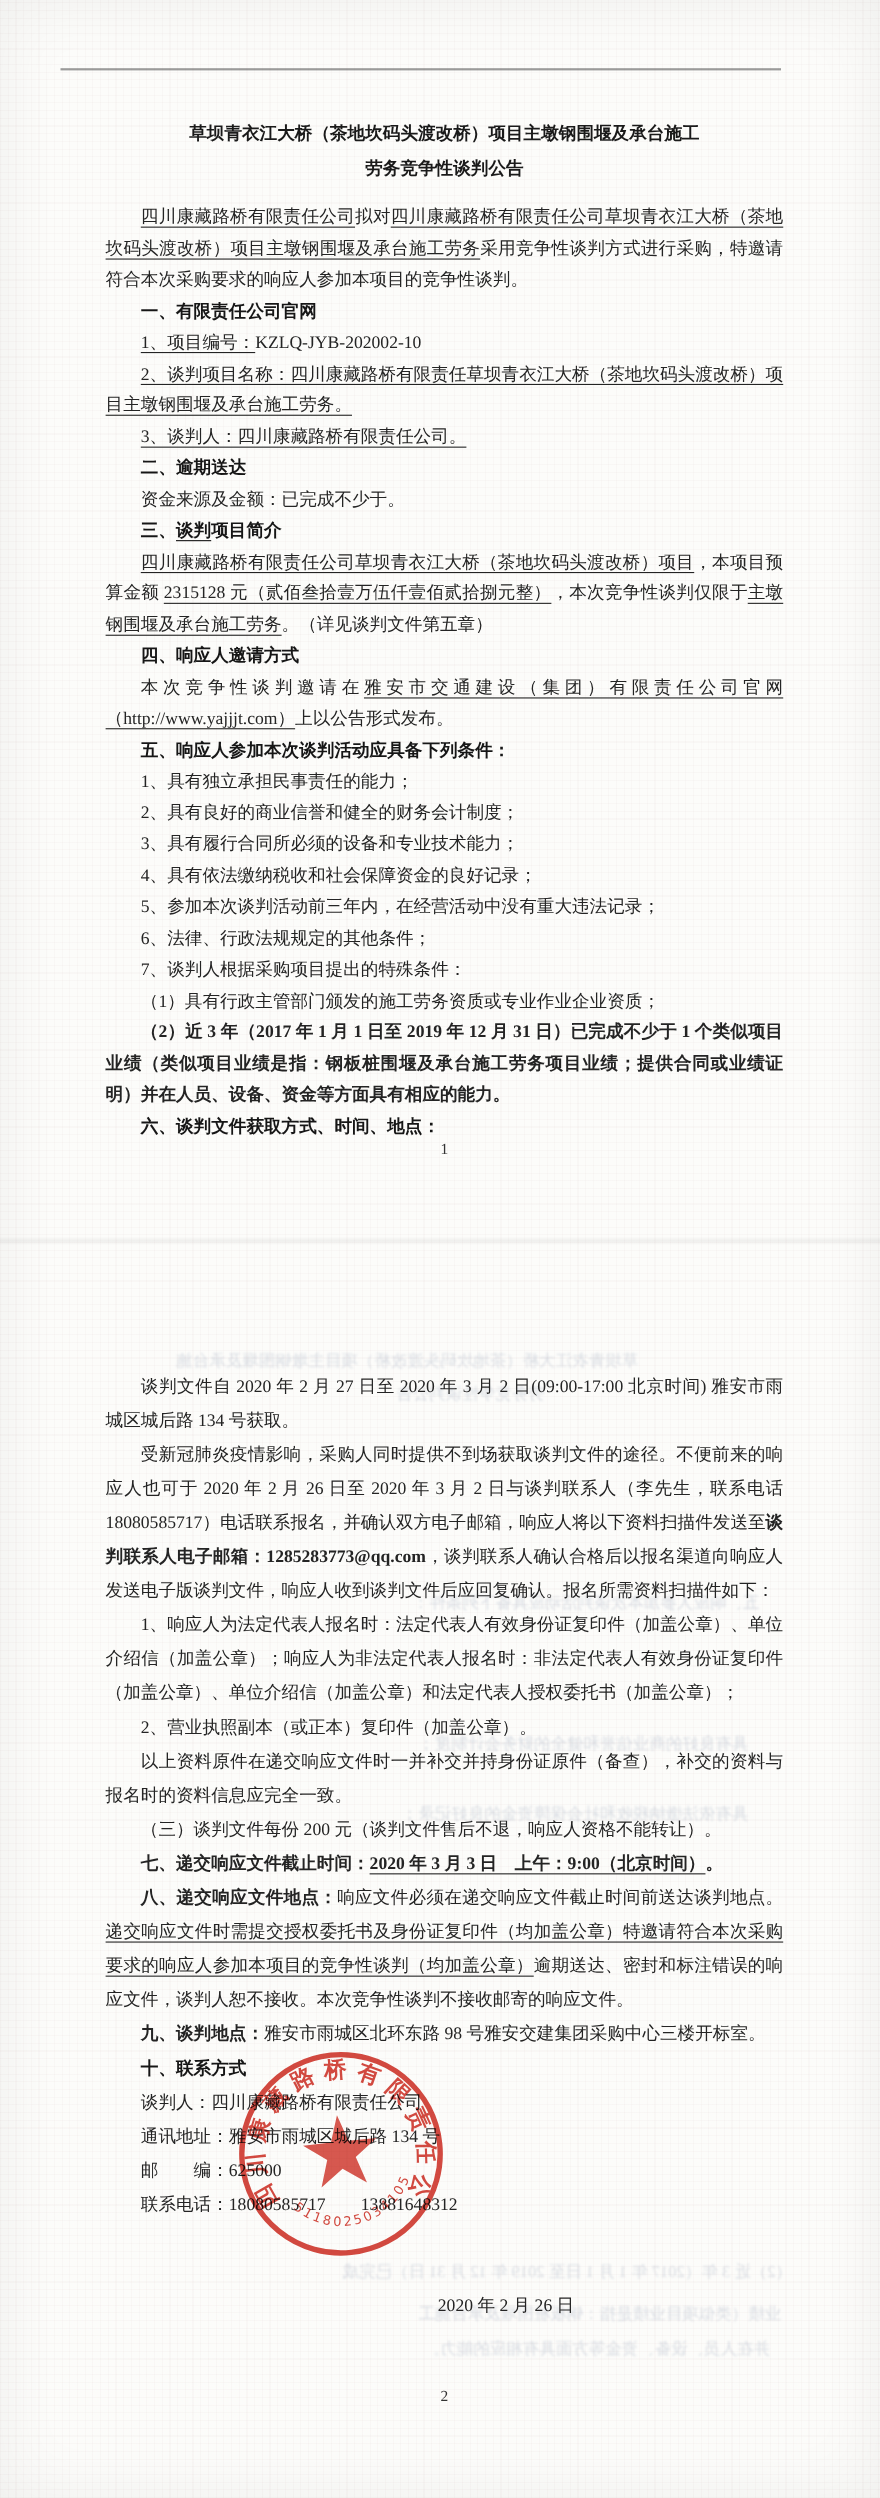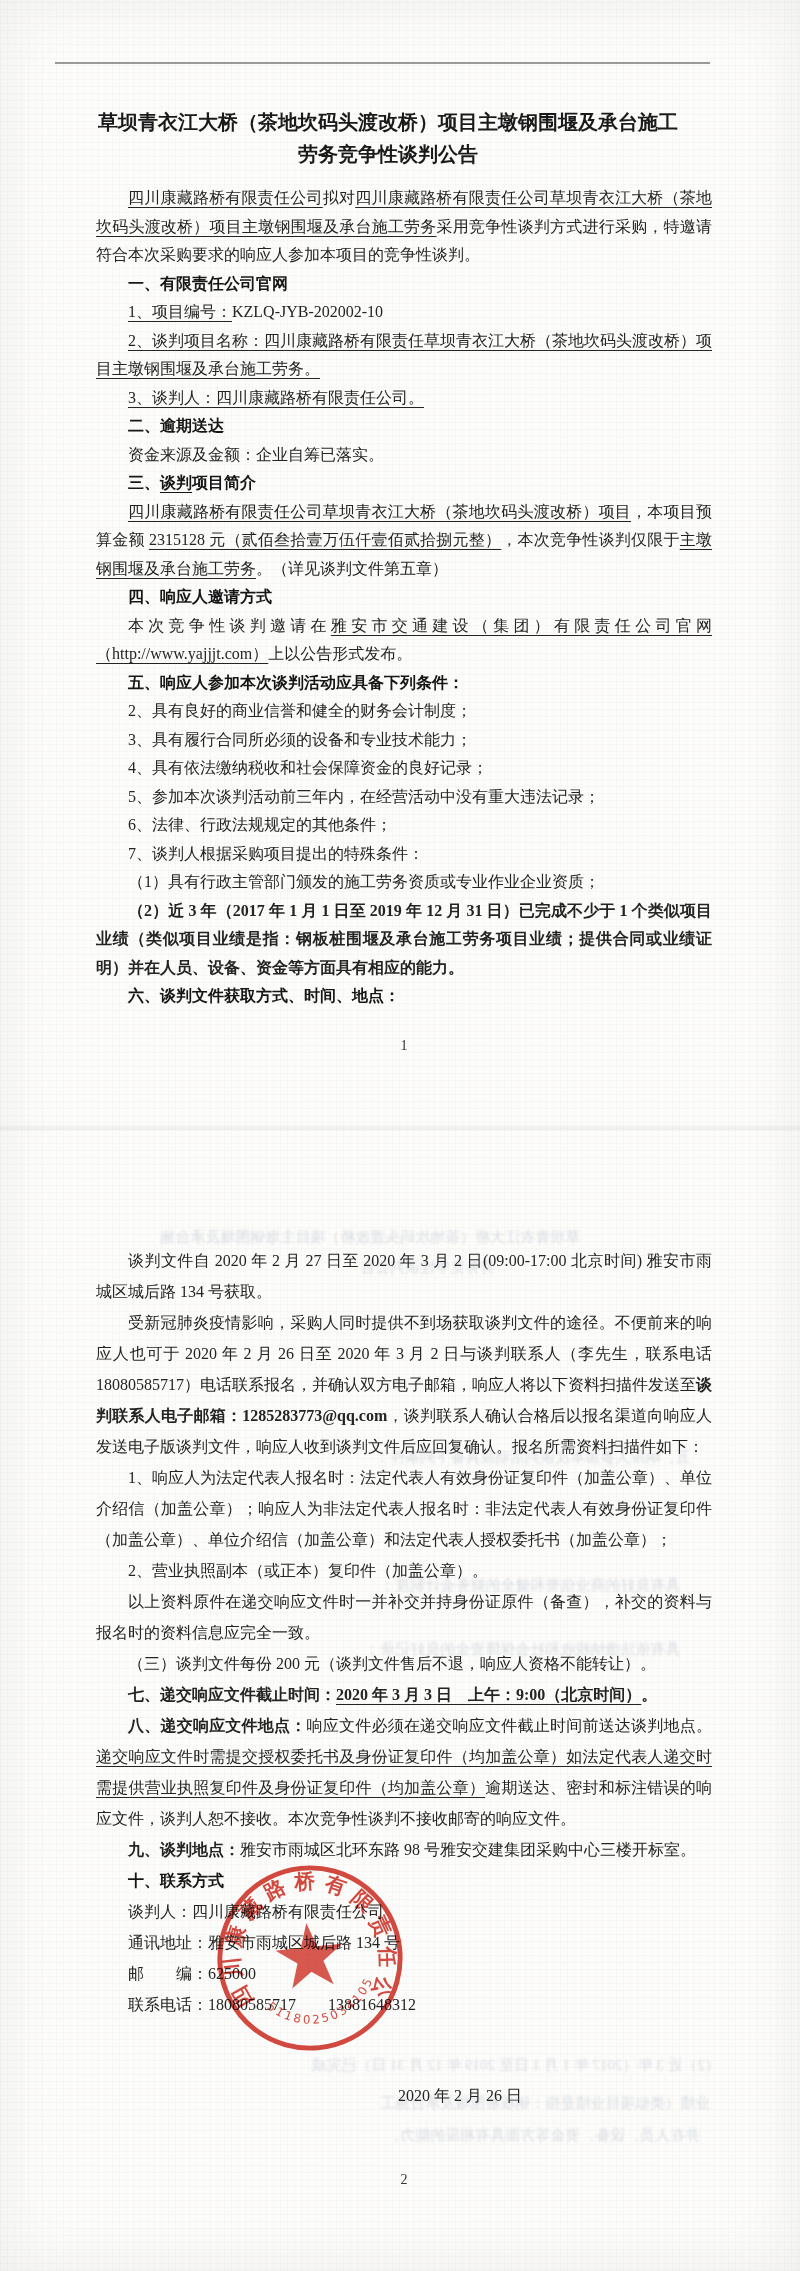--- a/index.html
+++ b/index.html
@@ -7,22 +7,22 @@
     position:relative;width:800px;height:2271px;margin:0 auto;overflow:hidden;
     background:#fcfcfa;
     background-image:
       repeating-linear-gradient(0deg, rgba(205,180,180,0.07) 0 1px, transparent 1px 7px),
       repeating-linear-gradient(90deg, rgba(205,180,180,0.07) 0 1px, transparent 1px 7px);
     box-shadow:inset 0 0 60px rgba(0,0,0,0.06);
     font-family:"Liberation Serif","DejaVu Serif",serif;
     color:#222;
   }
   .title{
-    position:absolute;top:106px;left:80px;width:616px;
-    text-align:center;font-weight:bold;font-size:20px;line-height:32px;color:#1a1a1a;
+    position:absolute;top:106px;left:96px;width:616px;
+    text-align:center;font-weight:bold;font-size:16px;line-height:32px;color:#1a1a1a;
   }
   .paras{position:absolute;left:96px;width:616px;}
   #page1-paragraphs{top:184px;}
   #page2-paragraphs{top:1245px;}
   .para{margin:0;text-align:justify;text-indent:2em;font-size:16px;color:#242424;}
   #page1-paragraphs .para{line-height:28.5px;}
   #page2-paragraphs .para{line-height:31px;}
   .para.heading{font-weight:bold;color:#161616;}
   .para span.b{font-weight:bold;}
   .para span.u{text-decoration:underline;text-underline-offset:4px;text-decoration-thickness:1px;}
@@ -54,26 +54,27 @@
     <div>劳务竞争性谈判公告</div>
   </div>
 
   <div class="paras" id="page1-paragraphs">
       <p class="para body"><span class="u">四川康藏路桥有限责任公司</span><span>拟对</span><span class="u">四川康藏路桥有限责任公司草坝青衣江大桥（茶地坎码头渡改桥）项目主墩钢围堰及承台施工劳务</span><span>采用竞争性谈判方式进行采购，特邀请符合本次采购要求的响应人参加本项目的竞争性谈判。</span></p>
       <p class="para heading"><span>一、有限责任公司官网</span></p>
       <p class="para body"><span class="u">1、项目编号：</span><span>KZLQ-JYB-202002-10</span></p>
       <p class="para body"><span class="u">2、谈判项目名称：四川康藏路桥有限责任草坝青衣江大桥（茶地坎码头渡改桥）项目主墩钢围堰及承台施工劳务。</span></p>
       <p class="para body"><span class="u">3、谈判人：四川康藏路桥有限责任公司。</span></p>
       <p class="para heading"><span>二、逾期送达</span></p>
-      <p class="para body"><span>资金来源及金额：企业自筹已落实。</span></p>
+      <p class="para body"><span>资金来源及金额：已完成不少于。</span></p>
       <p class="para heading"><span>三、</span><span class="u">谈判</span><span>项目简介</span></p>
       <p class="para body"><span class="u">四川康藏路桥有限责任公司草坝青衣江大桥（茶地坎码头渡改桥）项目</span><span>，本项目预算金额 </span><span class="u">2315128 元（贰佰叁拾壹万伍仟壹佰贰拾捌元整）</span><span>，本次竞争性谈判仅限于</span><span class="u">主墩钢围堰及承台施工劳务</span><span>。（详见谈判文件第五章）</span></p>
       <p class="para heading"><span>四、响应人邀请方式</span></p>
       <p class="para body"><span>本次竞争性谈判邀请在</span><span class="u">雅安市交通建设（集团）有限责任公司官网（http://www.yajjjt.com）</span><span>上以公告形式发布。</span></p>
       <p class="para heading"><span>五、响应人参加本次谈判活动应具备下列条件：</span></p>
+      <p class="para body"><span>1、具有独立承担民事责任的能力；</span></p>
       <p class="para body"><span>2、具有良好的商业信誉和健全的财务会计制度；</span></p>
       <p class="para body"><span>3、具有履行合同所必须的设备和专业技术能力；</span></p>
       <p class="para body"><span>4、具有依法缴纳税收和社会保障资金的良好记录；</span></p>
       <p class="para body"><span>5、参加本次谈判活动前三年内，在经营活动中没有重大违法记录；</span></p>
       <p class="para body"><span>6、法律、行政法规规定的其他条件；</span></p>
       <p class="para body"><span>7、谈判人根据采购项目提出的特殊条件：</span></p>
       <p class="para body"><span>（1）具有行政主管部门颁发的施工劳务资质或专业作业企业资质；</span></p>
       <p class="para body"><span class="b">（2）近 3 年（2017 年 1 月 1 日至 2019 年 12 月 31 日）已完成不少于 1 个类似项目业绩（类似项目业绩是指：钢板桩围堰及承台施工劳务项目业绩；提供合同或业绩证明）并在人员、设备、资金等方面具有相应的能力。</span></p>
       <p class="para heading"><span>六、谈判文件获取方式、时间、地点：</span></p>
     </div>
@@ -92,21 +93,21 @@
   <div class="bleed" style="left:360px;top:2126px;width:340px;">并在人员、设备、资金等方面具有相应的能力。</div>
 
   <div class="paras" id="page2-paragraphs">
       <p class="para body"><span>谈判文件自 2020 年 2 月 27 日至 2020 年 3 月 2 日(09:00-17:00 北京时间) 雅安市雨城区城后路 134 号获取。</span></p>
       <p class="para body"><span>受新冠肺炎疫情影响，采购人同时提供不到场获取谈判文件的途径。不便前来的响应人也可于 2020 年 2 月 26 日至 2020 年 3 月 2 日与谈判联系人（李先生，联系电话 18080585717）电话联系报名，并确认双方电子邮箱，响应人将以下资料扫描件发送至</span><span class="b">谈判联系人电子邮箱：1285283773@qq.com</span><span>，谈判联系人确认合格后以报名渠道向响应人发送电子版谈判文件，响应人收到谈判文件后应回复确认。报名所需资料扫描件如下：</span></p>
       <p class="para body"><span>1、响应人为法定代表人报名时：法定代表人有效身份证复印件（加盖公章）、单位介绍信（加盖公章）；响应人为非法定代表人报名时：非法定代表人有效身份证复印件（加盖公章）、单位介绍信（加盖公章）和法定代表人授权委托书（加盖公章）；</span></p>
       <p class="para body"><span>2、营业执照副本（或正本）复印件（加盖公章）。</span></p>
       <p class="para body"><span>以上资料原件在递交响应文件时一并补交并持身份证原件（备查），补交的资料与报名时的资料信息应完全一致。</span></p>
       <p class="para body"><span>（三）谈判文件每份 200 元（谈判文件售后不退，响应人资格不能转让）。</span></p>
       <p class="para body"><span class="b">七、递交响应文件截止时间：</span><span class="b u">2020 年 3 月 3 日　上午：9:00（北京时间）</span><span class="b">。</span></p>
-      <p class="para body"><span class="b">八、递交响应文件地点：</span><span>响应文件必须在递交响应文件截止时间前送达谈判地点。</span><span class="u">递交响应文件时需提交授权委托书及身份证复印件（均加盖公章）如法定代表人递交时需提供营业执照复印件及身份证复印件（均加盖公章）</span><span>逾期送达、密封和标注错误的响应文件，谈判人恕不接收。本次竞争性谈判不接收邮寄的响应文件。</span></p>
+      <p class="para body"><span class="b">八、递交响应文件地点：</span><span>响应文件必须在递交响应文件截止时间前送达谈判地点。</span><span class="u">递交响应文件时需提交授权委托书及身份证复印件（均加盖公章）特邀请符合本次采购要求的响应人参加本项目的竞争性谈判（均加盖公章）</span><span>逾期送达、密封和标注错误的响应文件，谈判人恕不接收。本次竞争性谈判不接收邮寄的响应文件。</span></p>
       <p class="para body"><span class="b">九、谈判地点：</span><span>雅安市雨城区北环东路 98 号雅安交建集团采购中心三楼开标室。</span></p>
       <p class="para heading"><span>十、联系方式</span></p>
       <p class="para body"><span>谈判人：四川康藏路桥有限责任公司</span></p>
       <p class="para body"><span>通讯地址：雅安市雨城区城后路 134 号</span></p>
       <p class="para body"><span>邮　　编：625000</span></p>
       <p class="para body"><span>联系电话：18080585717　　13881648312</span></p>
     </div>
 
   <div class="stamp">
     <svg width="196" height="196" viewBox="0 0 200 200">

